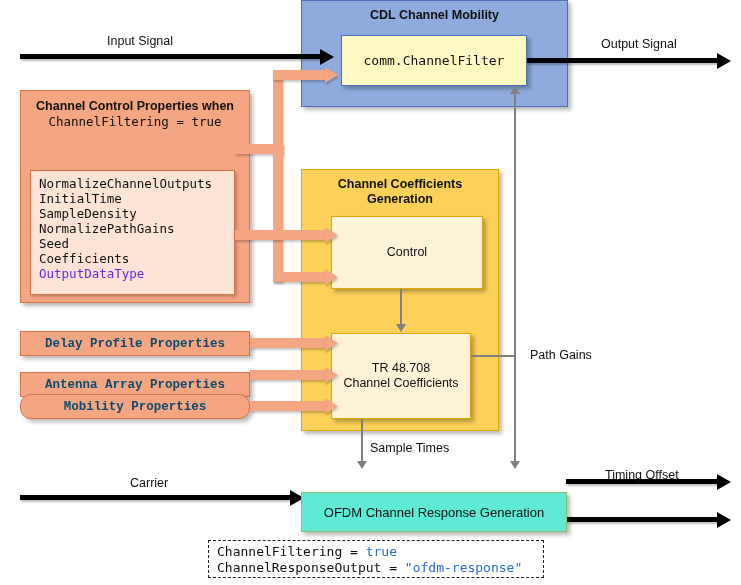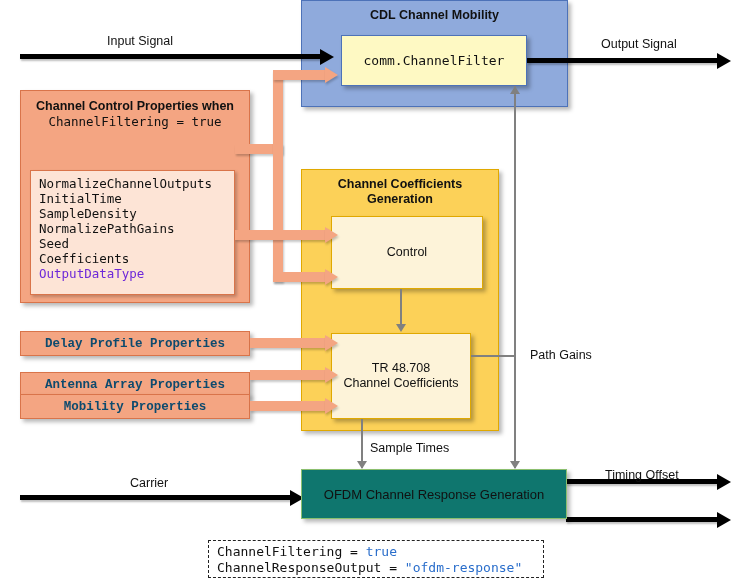--- a/index.html
+++ b/index.html
@@ -26,22 +26,22 @@
     box-sizing: border-box;
   }
   .grp-yellow {
     left: 301px; top: 169px; width: 198px; height: 262px;
     background: #fcd158;
     border: 1px solid #e0a800;
     box-shadow: 3px 3px 4px rgba(0,0,0,0.28);
     box-sizing: border-box;
   }
   .grp-green {
-    left: 301px; top: 469px; width: 266px; height: 50px;
-    background: #0f766e;
+    left: 301px; top: 492px; width: 266px; height: 40px;
+    background: #5eead4;
     border: 1px solid #8bbf6f;
     box-shadow: 3px 3px 4px rgba(0,0,0,0.28);
     box-sizing: border-box;
     display: flex; align-items: center; justify-content: center;
   }
   .grp-title {
     width: 100%;
     text-align: center;
     font-weight: bold;
     font-size: 12.5px;
@@ -130,21 +130,21 @@
     box-shadow: 3px 3px 4px rgba(0,0,0,0.28);
     box-sizing: border-box;
     display: flex; align-items: center; justify-content: center;
     font-weight: bold;
     font-size: 12.5px;
     color: #0c4a6e;
     left: 20px; width: 230px; height: 25px; font-family: Liberation Mono, monospace;
   }
   .prop-1 { top: 331px; }
   .prop-2 { top: 372px; }
-  .prop-3 { top: 394px; }
+  .prop-3 { top: 394px; border-radius: 11px; }
 
   
   .blk-arrow-line {
     background: #000;
     height: 5px;
     box-shadow: 1px 2px 2px rgba(0,0,0,0.25);
   }
   .blk-arrow-head {
     width: 0; height: 0;
     border-top: 8px solid transparent;

